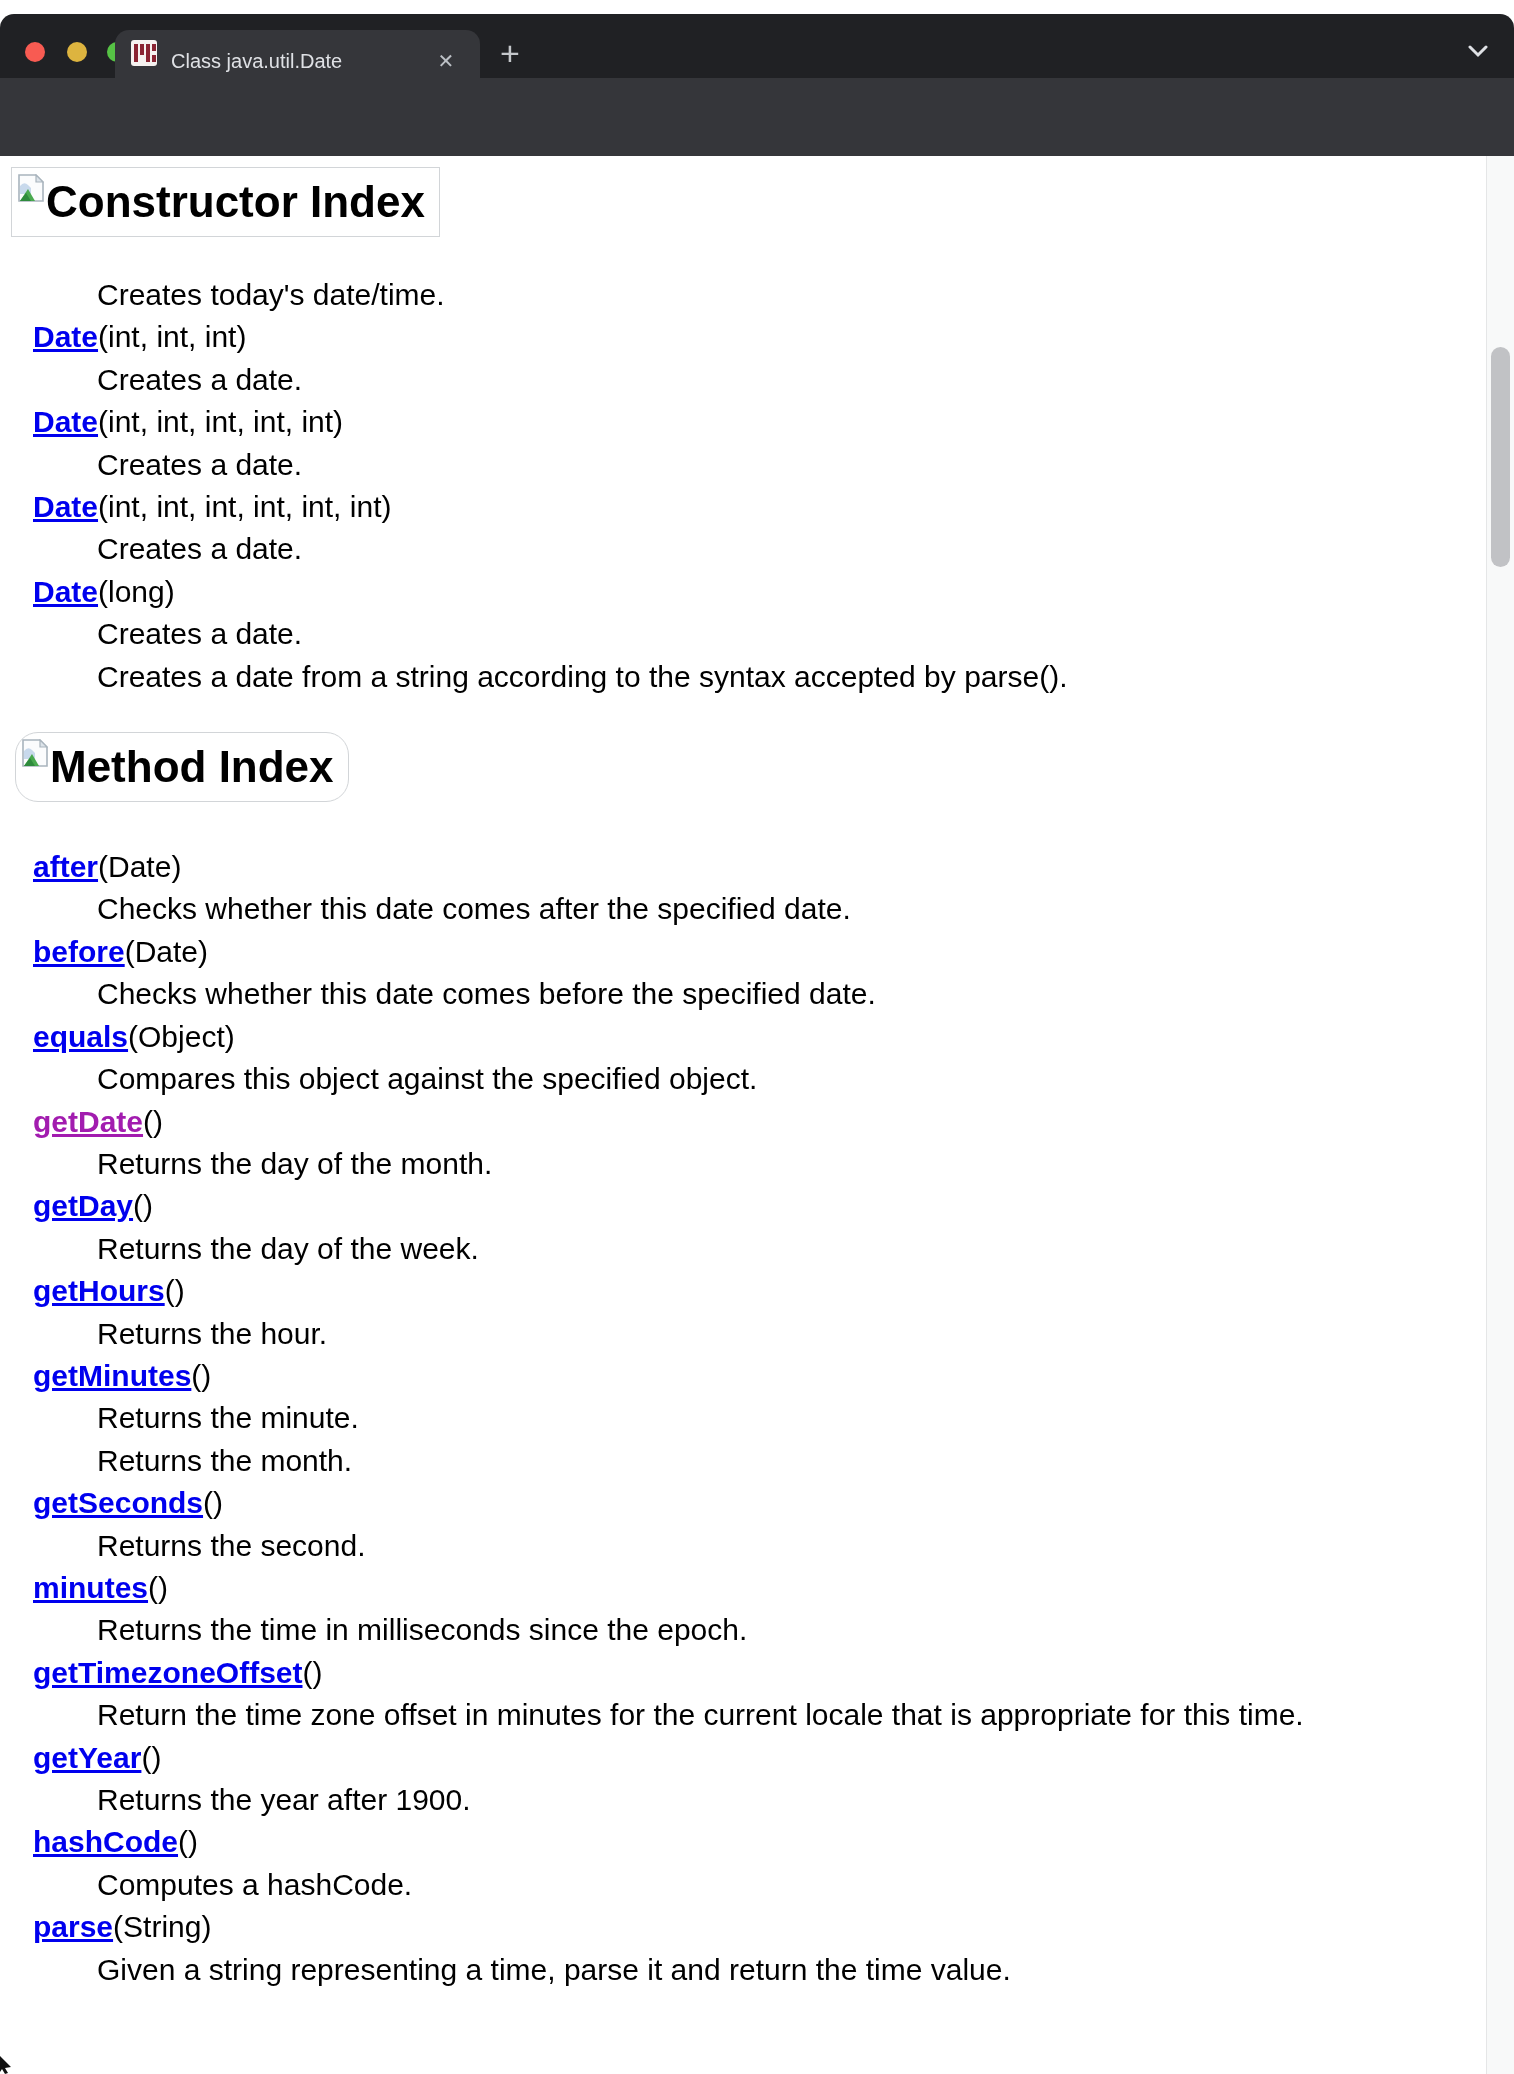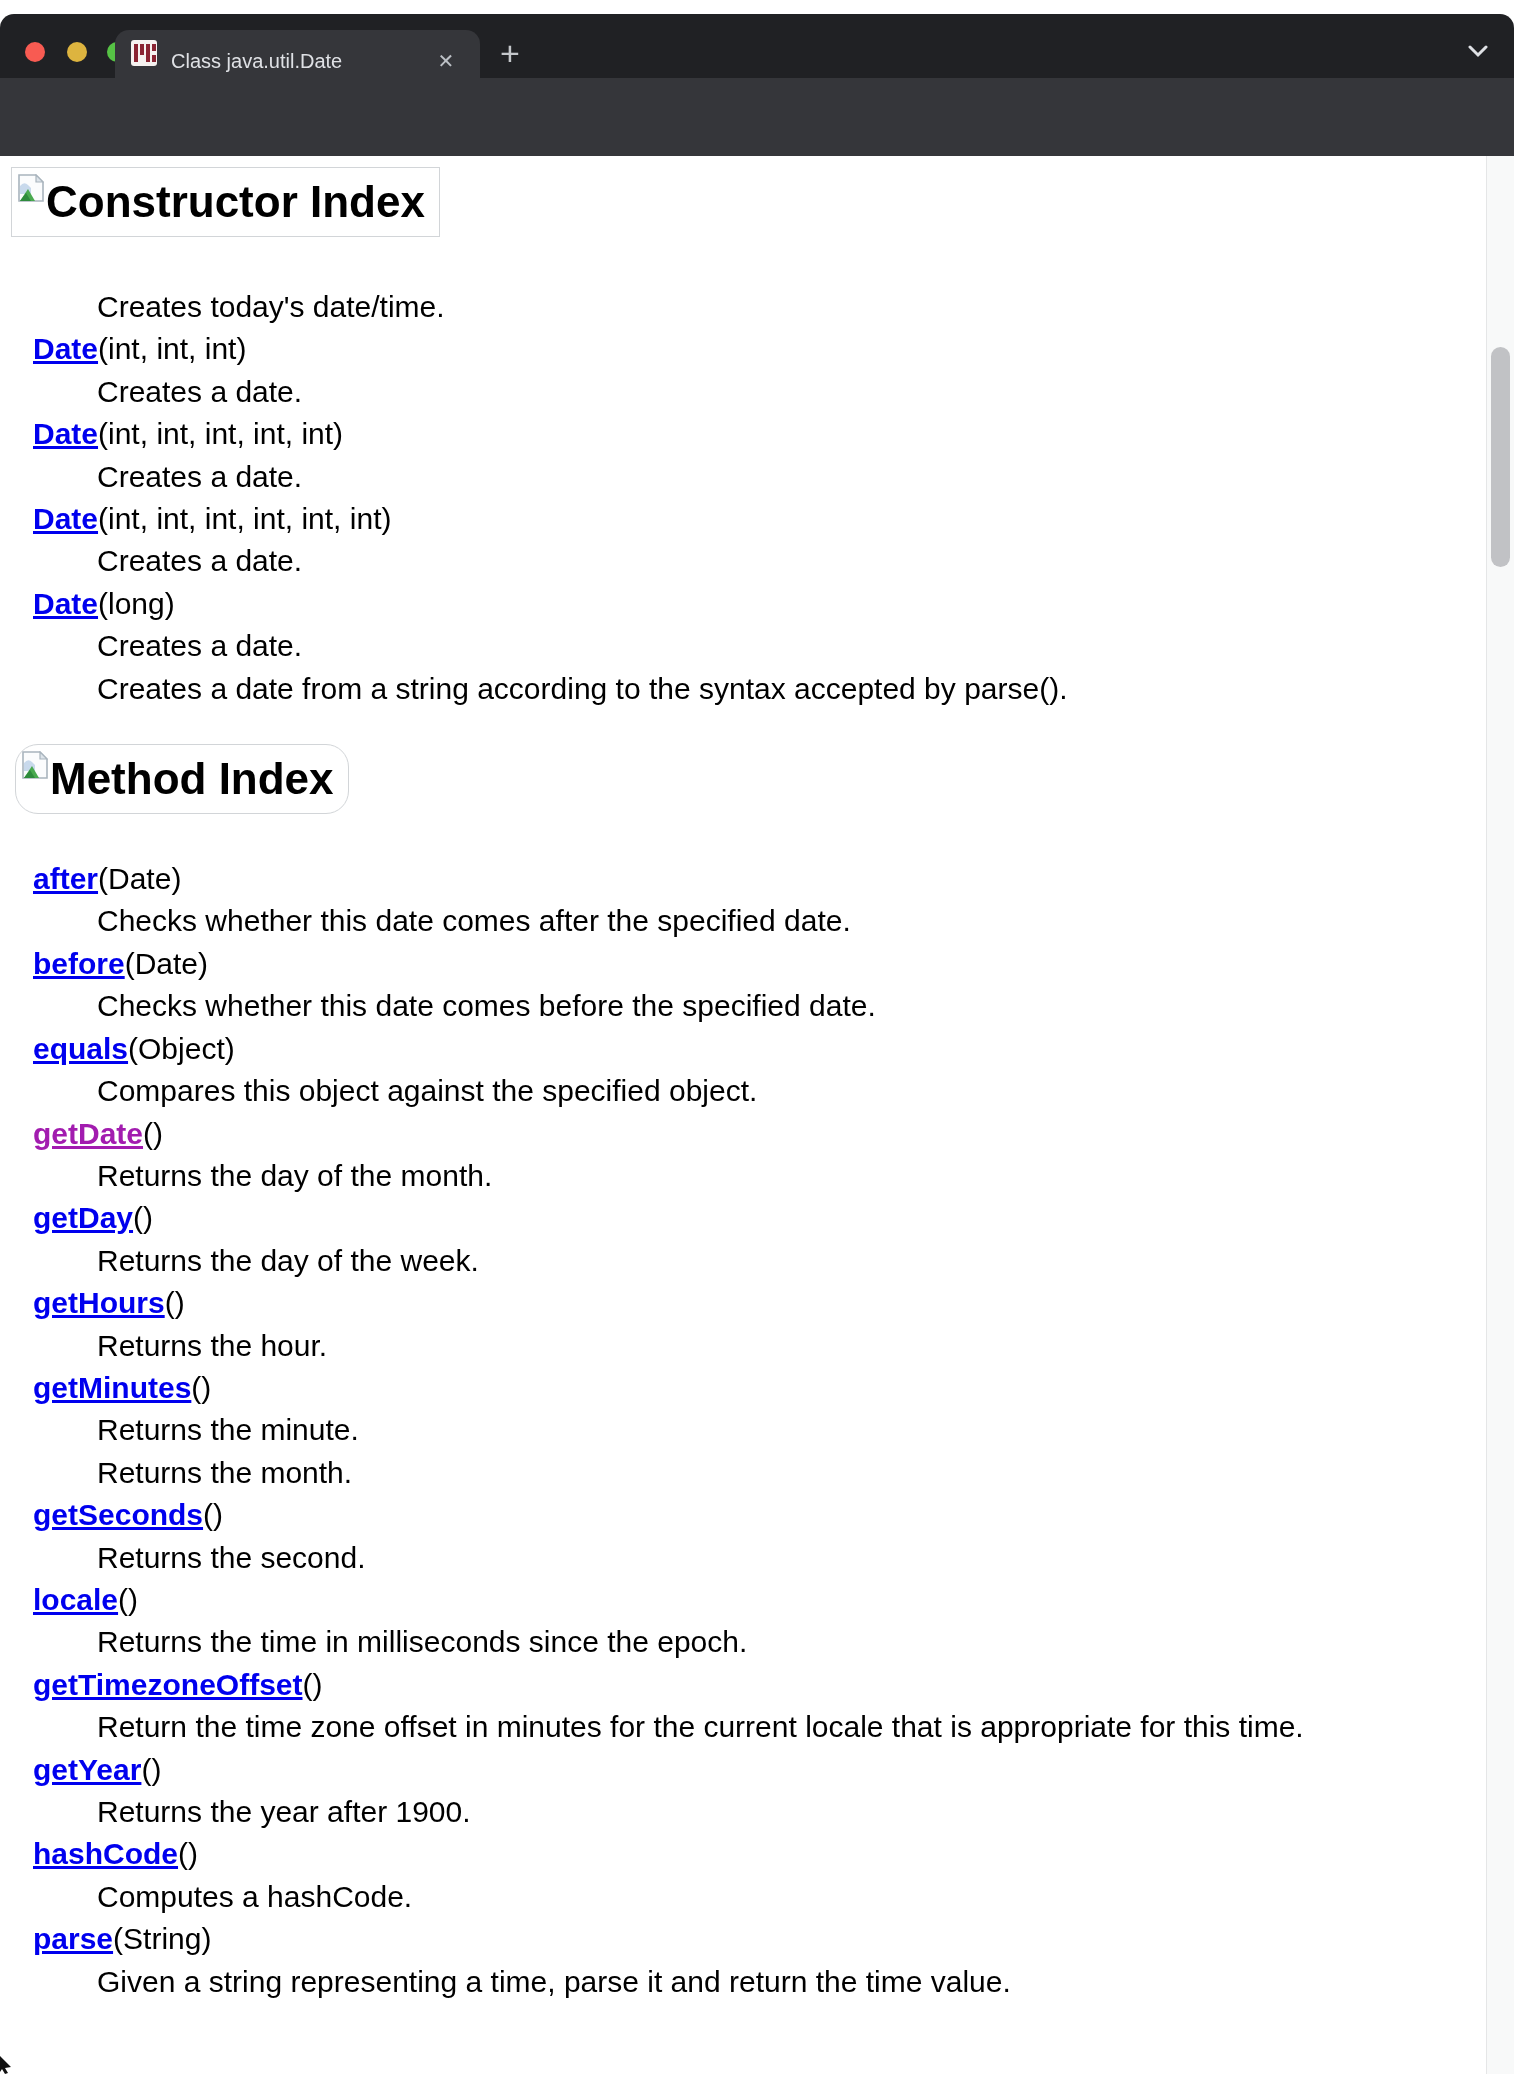--- a/index.html
+++ b/index.html
@@ -96,21 +96,21 @@
     position:absolute;left:0;top:156px;width:1514px;height:1918px;background:#fff;
     color:#000;font-size:30px;overflow:hidden;
   }
   .idx-heading{
     display:inline-flex;align-items:flex-start;
     border:1px solid #d2d5d8;padding:2px 14px 2px 6px;
     font-size:44px;font-weight:700;line-height:64px;color:#000;
     background:#fff;
   }
   .idx-heading .broken{margin:4px 2px 0 0;flex:none;}
-  .h-construct{margin:11px 0 16px 11px;padding-left:6px;}
+  .h-construct{margin:11px 0 4px 11px;padding-left:6px;}
   .h-method{margin:34px 0 8px 15px;border-radius:23px;}
 
   dl{margin:0 0 0 33px;padding:0;line-height:42.4px;}
   dl.constructors{margin-top:33px;}
   dl.methods{margin-top:36px;}
   dt{margin:0;}
   dd{margin:0 0 0 64px;}
   a.idx-link{color:#0000ee;font-weight:700;text-decoration:underline;}
   .args{color:#000;font-weight:400;}
 
@@ -262,21 +262,21 @@
         <dd>Returns the day of the month.</dd>
         <dt><a class="idx-link" href="#" style="color: rgb(0, 0, 238);">getDay</a><span class="args">()</span></dt>
         <dd>Returns the day of the week.</dd>
         <dt><a class="idx-link" href="#" style="color: rgb(0, 0, 238);">getHours</a><span class="args">()</span></dt>
         <dd>Returns the hour.</dd>
         <dt><a class="idx-link" href="#" style="color: rgb(0, 0, 238);">getMinutes</a><span class="args">()</span></dt>
         <dd>Returns the minute.</dd>
         <dd>Returns the month.</dd>
         <dt><a class="idx-link" href="#" style="color: rgb(0, 0, 238);">getSeconds</a><span class="args">()</span></dt>
         <dd>Returns the second.</dd>
-        <dt><a class="idx-link" href="#" style="color: rgb(0, 0, 238);">locale</a><span class="args">()</span></dt>
+        <dt><a class="idx-link" href="#" style="color: rgb(0, 0, 238);">minutes</a><span class="args">()</span></dt>
         <dd>Returns the time in milliseconds since the epoch.</dd>
         <dt><a class="idx-link" href="#" style="color: rgb(0, 0, 238);">getTimezoneOffset</a><span class="args">()</span></dt>
         <dd>Return the time zone offset in minutes for the current locale that is appropriate for this time.</dd>
         <dt><a class="idx-link" href="#" style="color: rgb(0, 0, 238);">getYear</a><span class="args">()</span></dt>
         <dd>Returns the year after 1900.</dd>
         <dt><a class="idx-link" href="#" style="color: rgb(0, 0, 238);">hashCode</a><span class="args">()</span></dt>
         <dd>Computes a hashCode.</dd>
         <dt><a class="idx-link" href="#" style="color: rgb(0, 0, 238);">parse</a><span class="args">(String)</span></dt>
         <dd>Given a string representing a time, parse it and return the time value.</dd>
       </dl>

